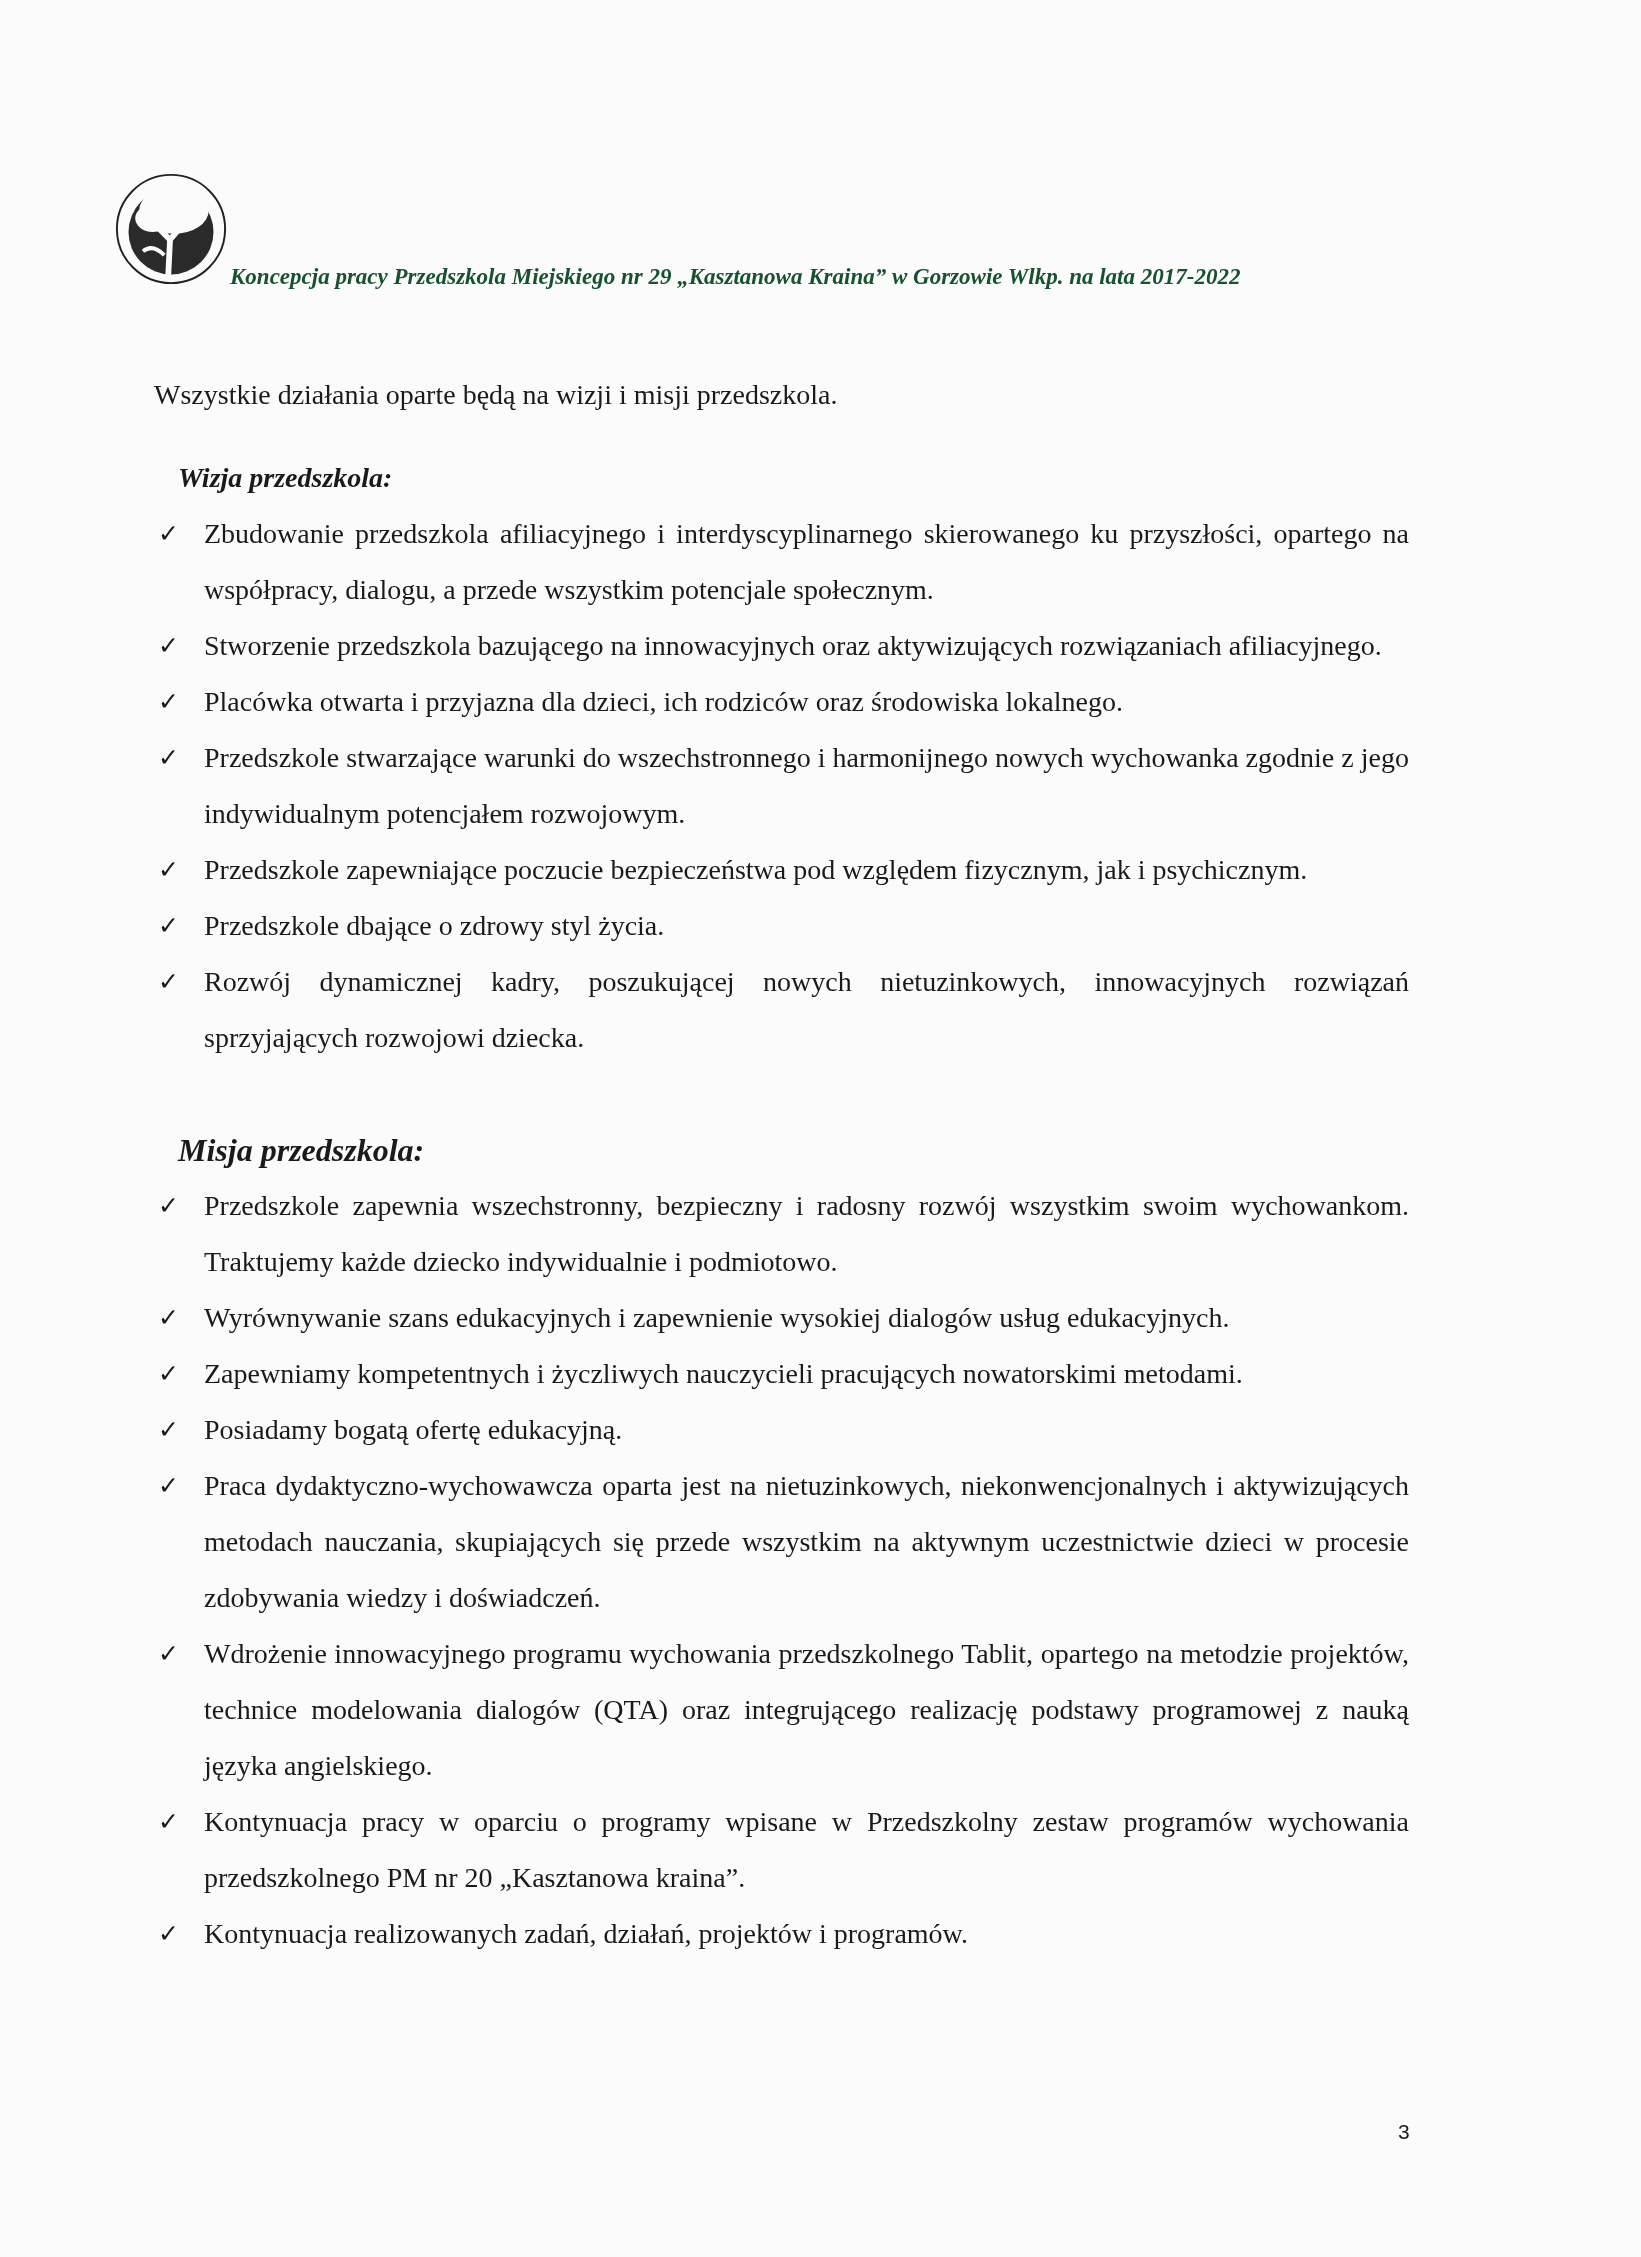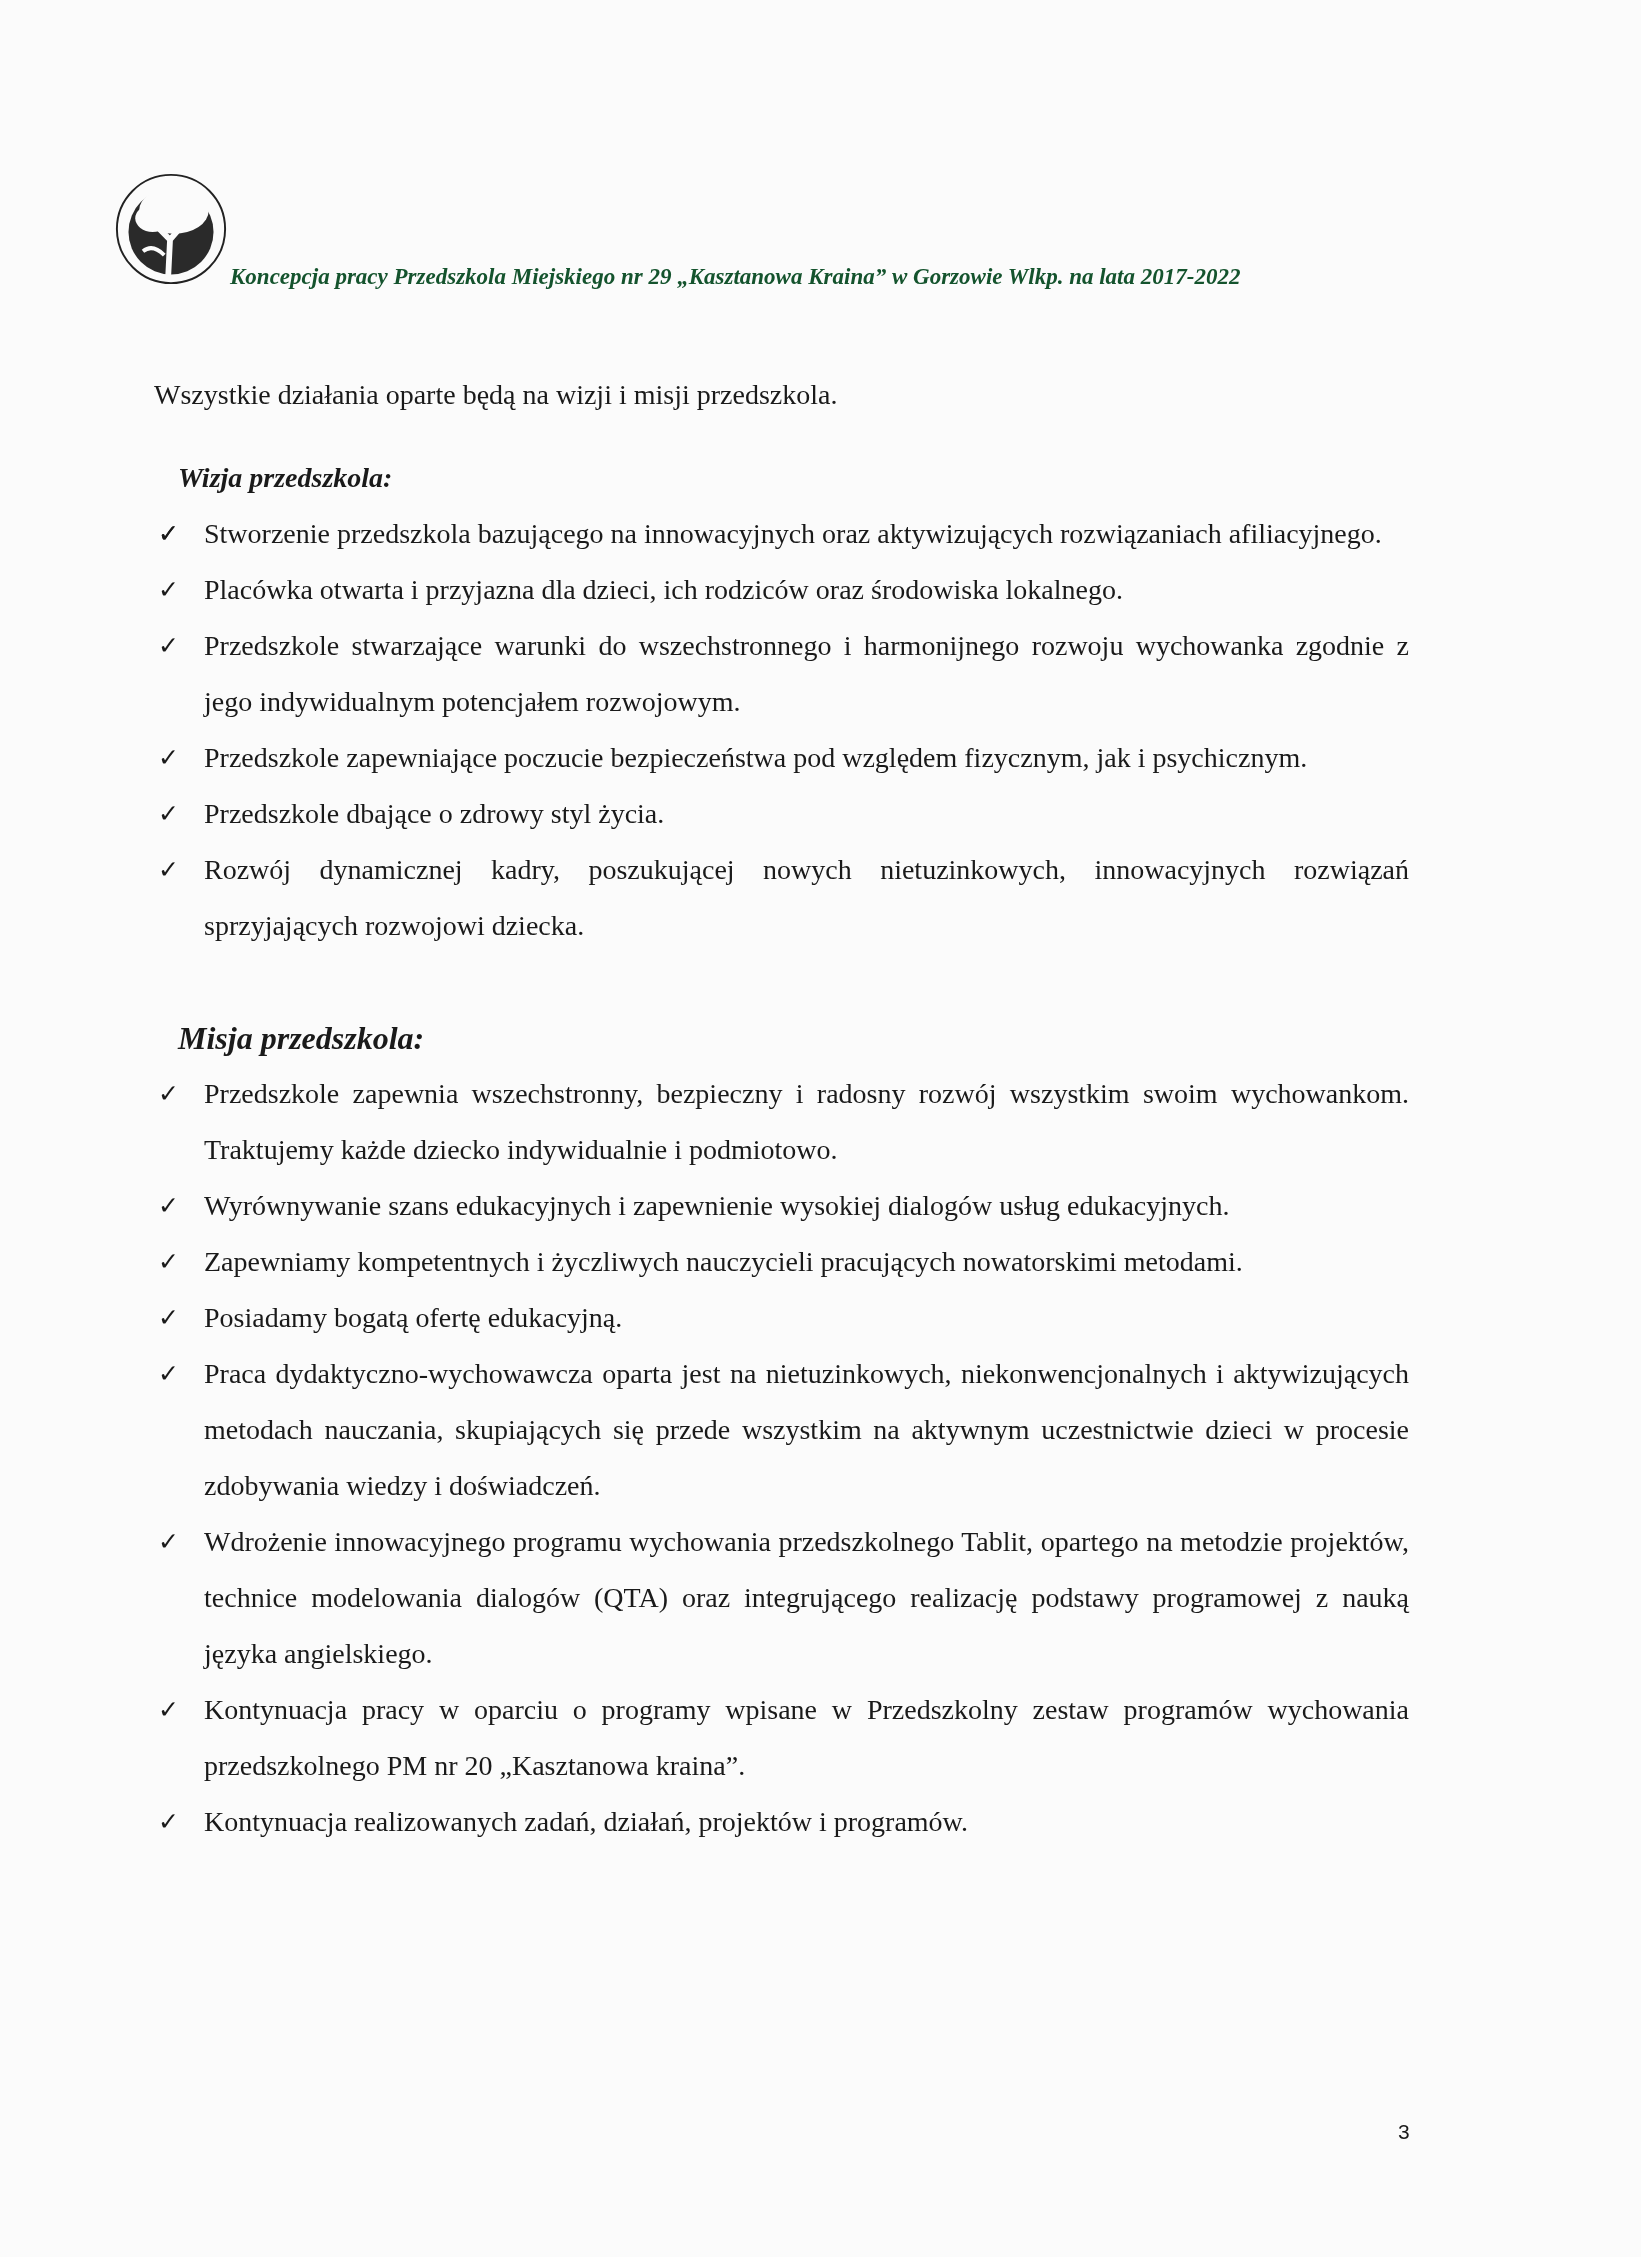--- a/index.html
+++ b/index.html
@@ -52,24 +52,24 @@
   </svg>
 </div>
 
 <h1 class="header-title">Koncepcja pracy Przedszkola Miejskiego nr 29 „Kasztanowa Kraina” w Gorzowie Wlkp. na lata 2017-2022</h1>
 
 <div class="content">
   <p class="intro">Wszystkie działania oparte będą na wizji i misji przedszkola.</p>
 
   <h2 class="heading" style="font-size:28px;margin-bottom:0;">Wizja przedszkola:</h2>
   <ul class="checks">
-    <li><span class="mark">✓</span></li>
+    <li><span class="mark">✓</span><span>Zbudowanie przedszkola afiliacyjnego i interdyscyplinarnego skierowanego ku przyszłości, opartego na współpracy, dialogu, a przede wszystkim potencjale społecznym.</span></li>
     <li><span class="mark">✓</span><span>Stworzenie przedszkola bazującego na innowacyjnych oraz aktywizujących rozwiązaniach afiliacyjnego.</span></li>
     <li><span class="mark">✓</span><span>Placówka otwarta i przyjazna dla dzieci, ich rodziców oraz środowiska lokalnego.</span></li>
-    <li><span class="mark">✓</span><span>Przedszkole stwarzające warunki do wszechstronnego i harmonijnego rozwoju wychowanka zgodnie z jego indywidualnym potencjałem rozwojowym.</span></li>
+    <li><span class="mark">✓</span><span>Przedszkole stwarzające warunki do wszechstronnego i harmonijnego nowych wychowanka zgodnie z jego indywidualnym potencjałem rozwojowym.</span></li>
     <li><span class="mark">✓</span><span>Przedszkole zapewniające poczucie bezpieczeństwa pod względem fizycznym, jak i psychicznym.</span></li>
     <li><span class="mark">✓</span><span>Przedszkole dbające o zdrowy styl życia.</span></li>
     <li><span class="mark">✓</span><span>Rozwój dynamicznej kadry, poszukującej nowych nietuzinkowych, innowacyjnych rozwiązań sprzyjających rozwojowi dziecka.</span></li>
   </ul>
 
   <div class="spacer"></div>
 
   <h2 class="heading" style="font-size:32px;margin-bottom:0;">Misja przedszkola:</h2>
   <ul class="checks">
     <li><span class="mark">✓</span><span>Przedszkole zapewnia wszechstronny, bezpieczny i radosny rozwój wszystkim swoim wychowankom. Traktujemy każde dziecko indywidualnie i podmiotowo.</span></li>

